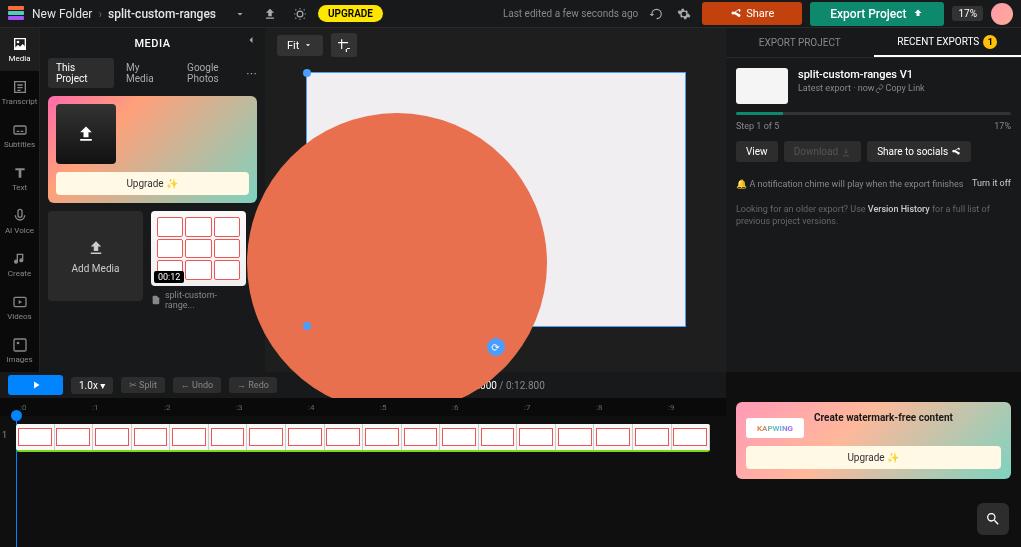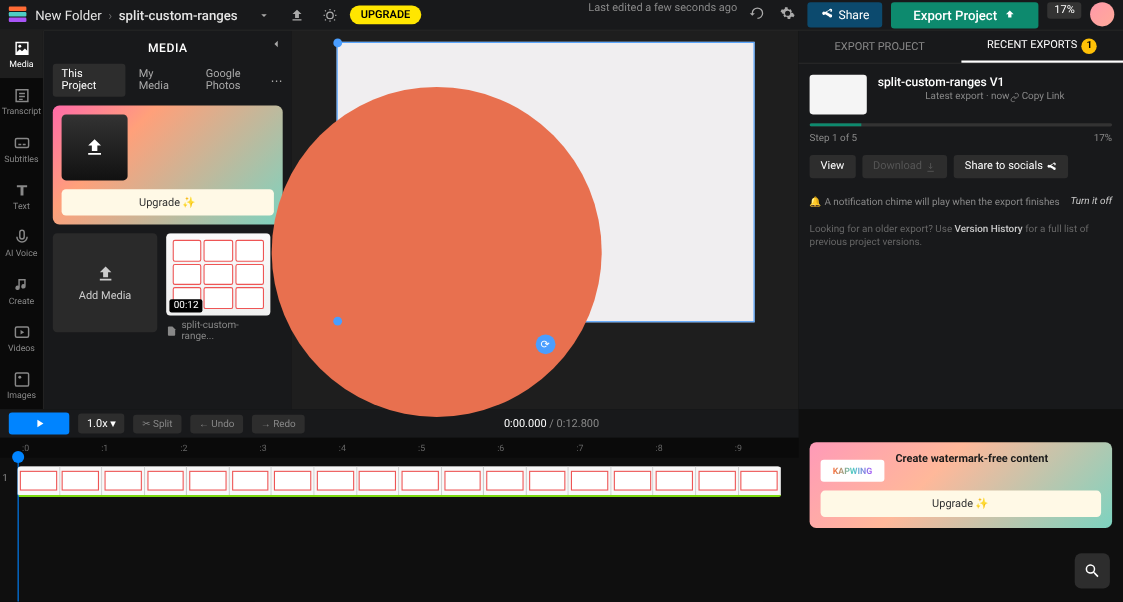--- a/index.html
+++ b/index.html
@@ -9,23 +9,23 @@
 .logo span{height:4px;border-radius:1px}
 .logo span:nth-child(1){background:#ff6b35}
 .logo span:nth-child(2){background:#4ecdc4}
 .logo span:nth-child(3){background:#a855f7}
 .breadcrumb{display:flex;align-items:center;gap:6px;color:#e5e5e5;font-size:12px}
 .breadcrumb .sep{color:#666}
 .project-name{font-weight:500}
 .top-actions{display:flex;gap:10px;align-items:center;margin-left:6px}
 .icon-btn{width:20px;height:20px;display:flex;align-items:center;justify-content:center;color:#aaa;cursor:pointer}
 .upgrade-pill{background:#ffe600;color:#000;padding:3px 10px;border-radius:12px;font-weight:600;font-size:10px;cursor:pointer}
-.top-right{margin-left:auto;display:flex;align-items:flex-start;gap:8px}
+.top-right{margin-left:auto;display:flex;align-items:center;gap:8px}
 .last-edit{color:#888;font-size:10px}
-.share-btn{background:#0c4a6e;color:#fff;padding:5px 12px;border-radius:3px;font-size:11px;cursor:pointer;display:flex;align-items:center;gap:4px}
+.share-btn{background:#c2410c;color:#fff;padding:5px 28px;border-radius:3px;font-size:11px;cursor:pointer;display:flex;align-items:center;gap:4px}
 .export-btn{background:#0d8a6e;color:#fff;padding:5px 20px;border-radius:3px;font-size:12px;font-weight:500;cursor:pointer;display:flex;align-items:center;gap:6px}
 .pct-badge{background:#333;padding:2px 6px;border-radius:3px;font-size:10px}
 .avatar{width:22px;height:22px;border-radius:50%;background:linear-gradient(135deg,#f9a,#fa9)}
 .main{display:flex;height:344px}
 .sidebar{width:40px;background:#0a0a0a;display:flex;flex-direction:column;border-right:1px solid #222}
 .sidebar-item{height:44px;display:flex;flex-direction:column;align-items:center;justify-content:center;gap:2px;color:#888;cursor:pointer;font-size:8px}
 .sidebar-item.active{background:#1e1e1e;color:#fff}
 .sidebar-item svg{width:16px;height:16px}
 .media-panel{width:225px;background:#18191b;display:flex;flex-direction:column}
 .media-header{height:30px;display:flex;align-items:center;justify-content:center;position:relative;font-size:11px;font-weight:500;letter-spacing:0.5px}
@@ -63,31 +63,31 @@
 .export-panel{width:295px;background:#18191b;display:flex;flex-direction:column}
 .export-tabs{height:30px;display:flex;border-bottom:1px solid #2a2a2a}
 .export-tab{flex:1;display:flex;align-items:center;justify-content:center;font-size:10px;color:#888;cursor:pointer;gap:4px}
 .export-tab.active{color:#fff;border-bottom:2px solid #fff}
 .badge-count{background:#ffc107;color:#000;width:14px;height:14px;border-radius:50%;display:flex;align-items:center;justify-content:center;font-size:9px;font-weight:700}
 .export-content{padding:10px;flex:1}
 .export-item{display:flex;gap:10px;margin-bottom:8px}
 .export-thumb{width:52px;height:36px;background:#f5f5f5;border-radius:3px;flex-shrink:0}
 .export-info{flex:1}
 .export-title{font-size:11px;font-weight:500;margin-bottom:2px}
-.export-meta{font-size:9px;color:#888;display:flex;justify-content:center}
+.export-meta{font-size:9px;color:#888;display:flex;justify-content:flex-start}
 .copy-link{color:#888;font-size:9px;cursor:pointer;display:flex;align-items:center;gap:2px}
 .progress-bar{height:3px;background:#333;border-radius:2px;margin:6px 0;overflow:hidden}
 .progress-fill{height:100%;width:17%;background:#0d8a6e}
 .step-row{display:flex;justify-content:space-between;font-size:9px;color:#888;margin-bottom:10px}
 .export-actions{display:flex;gap:6px;margin-bottom:16px}
 .ea-btn{background:#2d2d2d;padding:5px 10px;border-radius:3px;font-size:10px;cursor:pointer;display:flex;align-items:center;gap:3px}
 .ea-btn.disabled{color:#555}
 .chime-row{display:flex;justify-content:space-between;align-items:flex-start;font-size:9px;color:#888;margin-bottom:12px}
 .chime-text{flex:1;line-height:1.4}
-.turn-off{color:#ccc;font-style:italic;cursor:pointer;white-space:nowrap;margin-left:8px}
+.turn-off{color:#ccc;cursor:pointer;white-space:nowrap;margin-left:8px}
 .older-text{font-size:9px;color:#666;line-height:1.4}
 .older-text .link{color:#ccc;font-weight:500}
 .timeline-area{height:175px;background:#0f0f0f;display:flex}
 .timeline-main{flex:1;display:flex;flex-direction:column}
 .timeline-controls{height:26px;background:#18191b;display:flex;align-items:center;padding:0 8px;gap:8px}
 .play-btn{width:55px;height:20px;background:#0084ff;border-radius:3px;display:flex;align-items:center;justify-content:center;cursor:pointer}
 .zoom-sel{background:#2d2d2d;padding:3px 8px;border-radius:3px;font-size:10px;cursor:pointer}
 .tl-btn{background:#2d2d2d;padding:3px 8px;border-radius:3px;font-size:9px;color:#888;cursor:pointer}
 .time-display{margin:0 auto;font-size:10px}
 .time-current{color:#fff}
@@ -280,20 +280,33 @@
             <svg width="10" height="10" viewBox="0 0 24 24" fill="#888">
               <path d="M14 2H6a2 2 0 00-2 2v16a2 2 0 002 2h12a2 2 0 002-2V8l-6-6z"></path>
             </svg>
             <span>split-custom-range...</span>
           </div>
       </div>
     </div>
   </div>
 
   <div class="canvas-area">
+    <div class="canvas-toolbar">
+      <div class="fit-btn">
+          <span>Fit</span>
+          <svg width="10" height="10" viewBox="0 0 24 24">
+            <path d="M7 10l5 5 5-5z"></path>
+          </svg>
+        </div>
+      <div class="crop-btn">
+          <svg width="14" height="14" viewBox="0 0 24 24">
+            <path d="M7 2v5H2v2h5v10h2V9h10V7H9V2H7zm10 15h5v2h-5v5h-2v-5h2z"></path>
+          </svg>
+        </div>
+    </div>
     <div class="canvas-wrap">
       <div class="canvas">
         <div class="circle"></div>
         <div class="handle tl"></div>
         <div class="handle bl"></div>
         <div class="rotate-handle">⟳</div>
       </div>
     </div>
   </div>
 

